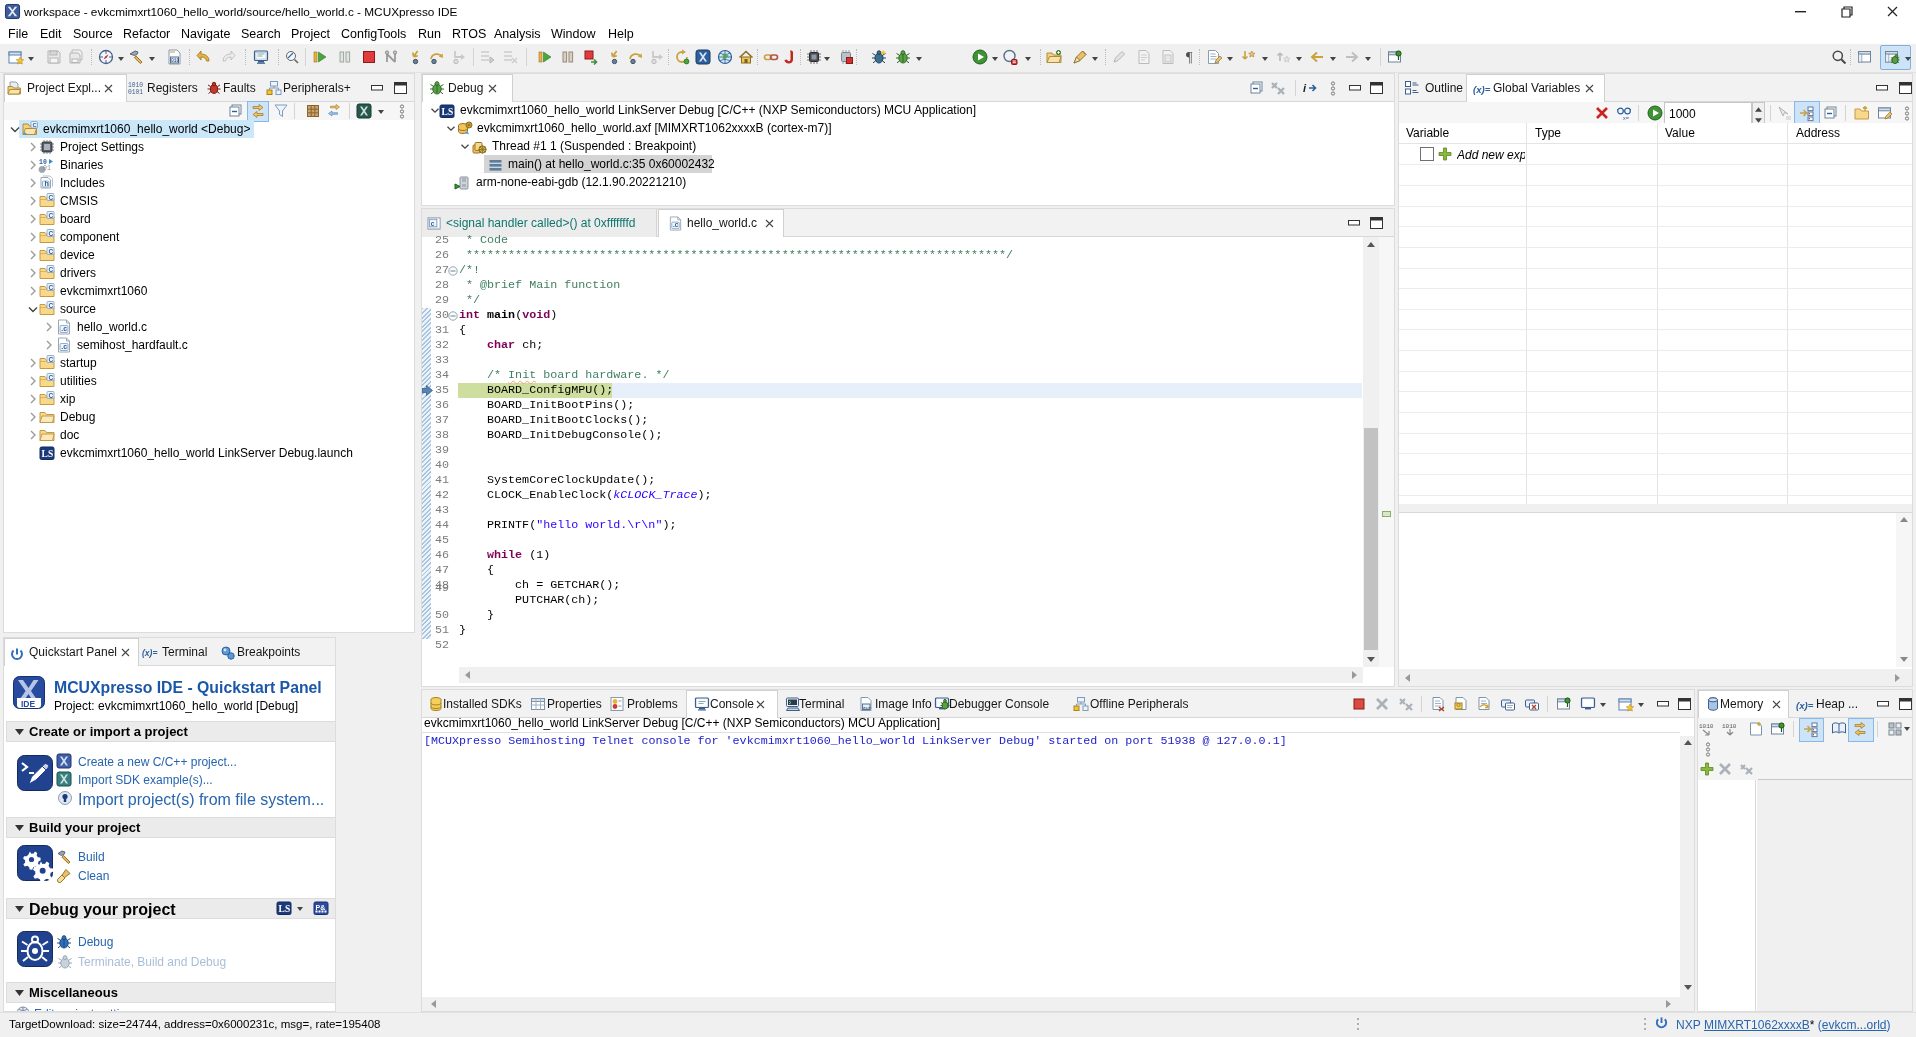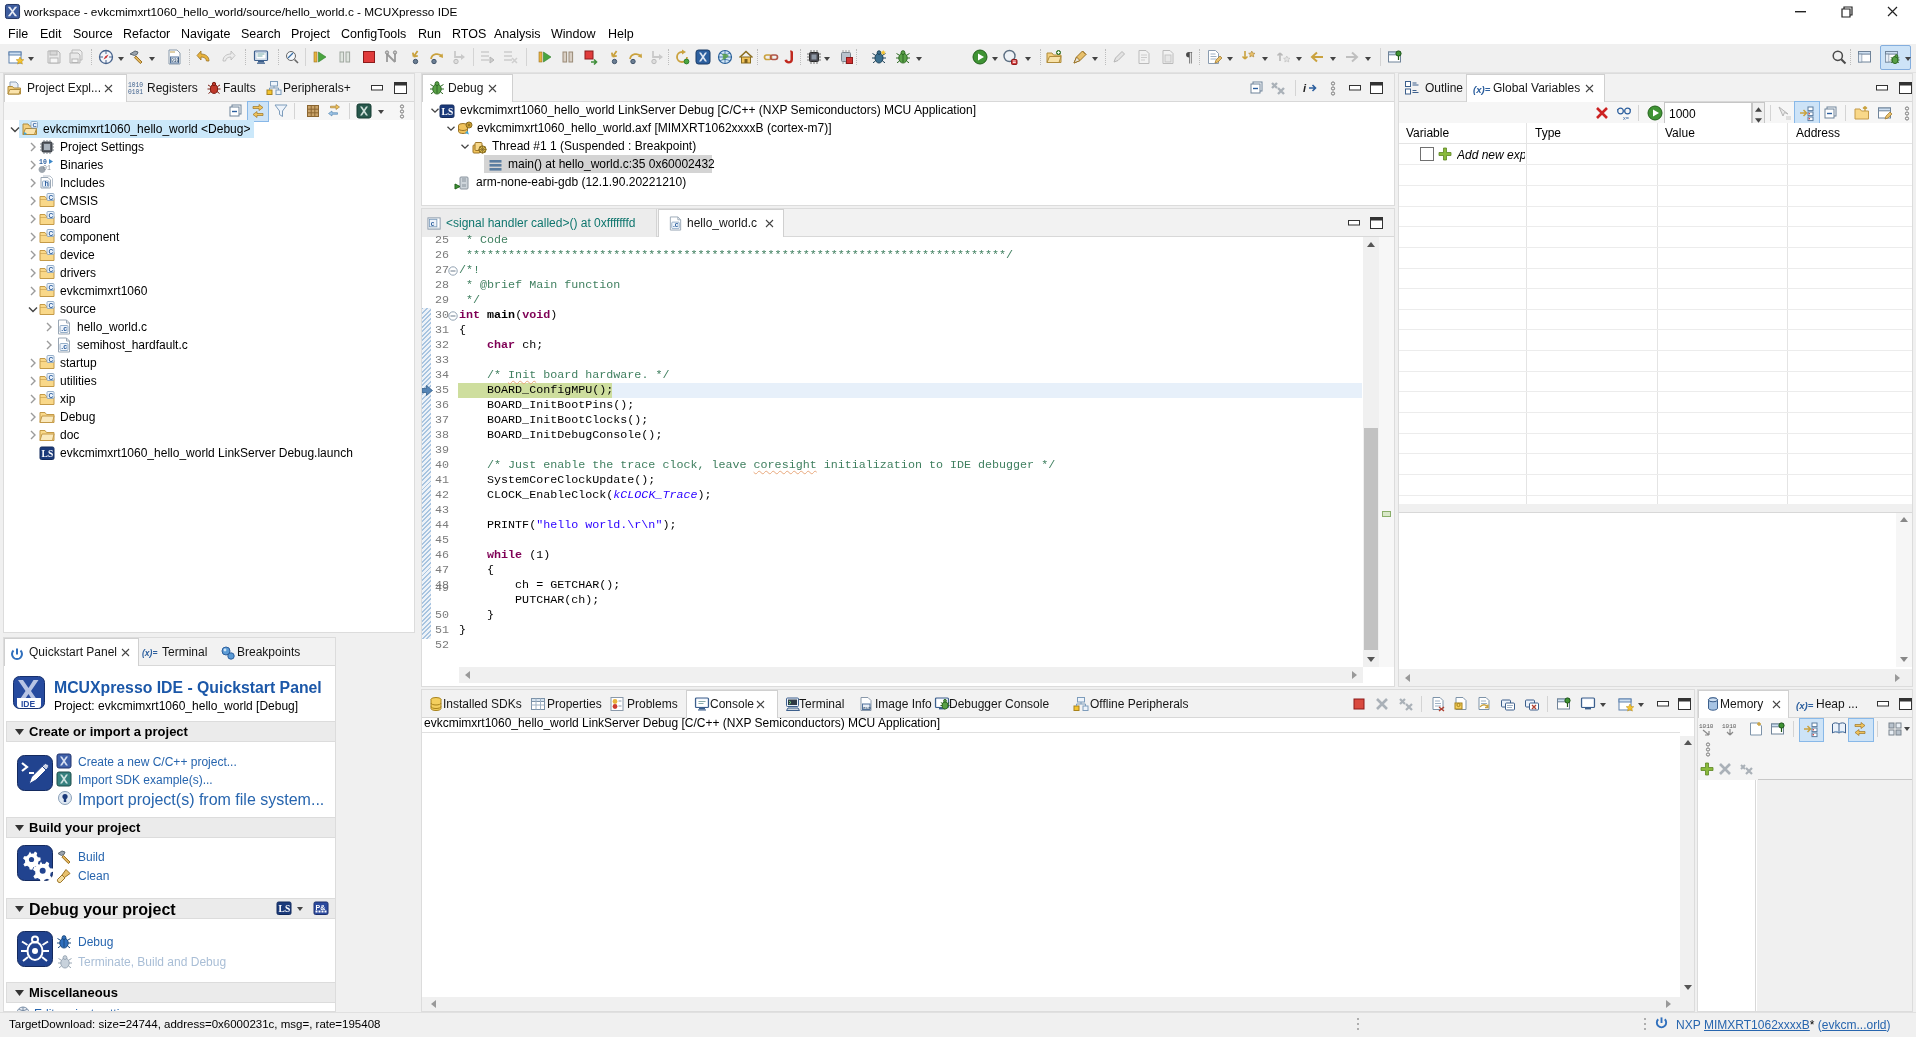--- a/index.html
+++ b/index.html
@@ -897,21 +897,20 @@
 <div class="abs elnum" style="top:174px">35</div>
 <div class="abs eline" style="top:174px"><span class="ep">    BOARD_ConfigMPU();</span></div>
 <div class="abs elnum" style="top:189px">36</div>
 <div class="abs eline" style="top:189px"><span class="ep">    BOARD_InitBootPins();</span></div>
 <div class="abs elnum" style="top:204px">37</div>
 <div class="abs eline" style="top:204px"><span class="ep">    BOARD_InitBootClocks();</span></div>
 <div class="abs elnum" style="top:219px">38</div>
 <div class="abs eline" style="top:219px"><span class="ep">    BOARD_InitDebugConsole();</span></div>
 <div class="abs elnum" style="top:234px">39</div>
 <div class="abs elnum" style="top:249px">40</div>
-<div class="abs eline" style="top:249px"><span class="ec">    /* Just enable the trace clock, leave </span><span class="ec ew">coresight</span><span class="ec"> initialization to IDE debugger */</span></div>
 <div class="abs elnum" style="top:264px">41</div>
 <div class="abs eline" style="top:264px"><span class="ep">    SystemCoreClockUpdate();</span></div>
 <div class="abs elnum" style="top:279px">42</div>
 <div class="abs eline" style="top:279px"><span class="ep">    CLOCK_EnableClock(</span><span class="ee">kCLOCK_Trace</span><span class="ep">);</span></div>
 <div class="abs elnum" style="top:294px">43</div>
 <div class="abs elnum" style="top:309px">44</div>
 <div class="abs eline" style="top:309px"><span class="ep">    PRINTF(</span><span class="es">"hello world.\r\n"</span><span class="ep">);</span></div>
 <div class="abs elnum" style="top:324px">45</div>
 <div class="abs elnum" style="top:339px">46</div>
 <div class="abs eline" style="top:339px"><span class="ep">    </span><span class="ek">while</span><span class="ep"> (1)</span></div>
@@ -1063,20 +1062,21 @@
 <div class="caret" style="left:1216px;top:13px"></div>
 <svg class="abs" style="left:1235px;top:11px" width="12" height="6" viewBox="0 0 12 6">
       <rect x="0.5" y="0.5" width="11" height="4.5" fill="#fff" stroke="#333"></rect>
     </svg>
 <svg class="abs" style="left:1256px;top:8px" width="13" height="12" viewBox="0 0 13 12">
       <rect x="0.5" y="0.5" width="12" height="11" fill="#fff" stroke="#333"></rect>
       <rect x="0.5" y="0.5" width="12" height="3" fill="#333"></rect>
     </svg>
 <span class="abs" style="left:2px;top:26px;font-size:12px;color:#000">evkcmimxrt1060_hello_world LinkServer Debug [C/C++ (NXP Semiconductors) MCU Application]</span>
 <div class="abs" style="left:0;top:42px;width:1258px;height:1px;background:#e0e0e0"></div>
+<span class="abs" style="left:2px;top:44px;font-family:'Liberation Mono',monospace;font-size:11.7px;color:#2222cc">[MCUXpresso Semihosting Telnet console for 'evkcmimxrt1060_hello_world LinkServer Debug' started on port 51938 @ 127.0.0.1]</span>
 <div class="abs" style="left:1258px;top:46px;width:15px;height:261px;background:#f0f0f0"></div>
 <svg class="abs" style="left:1262px;top:50px" width="8" height="5" viewBox="0 0 8 5">
       <path d="M0 5 L4 0 L8 5z" fill="#555"></path>
     </svg>
 <svg class="abs" style="left:1262px;top:295px" width="8" height="5" viewBox="0 0 8 5">
       <path d="M0 0 L4 5 L8 0z" fill="#555"></path>
     </svg>
 <div class="abs" style="left:0px;top:307px;width:1273px;height:15px;background:#f0f0f0"></div>
 <svg class="abs" style="left:9px;top:310px" width="5" height="8" viewBox="0 0 5 8">
       <path d="M5 0 L0 4 L5 8z" fill="#999"></path>

